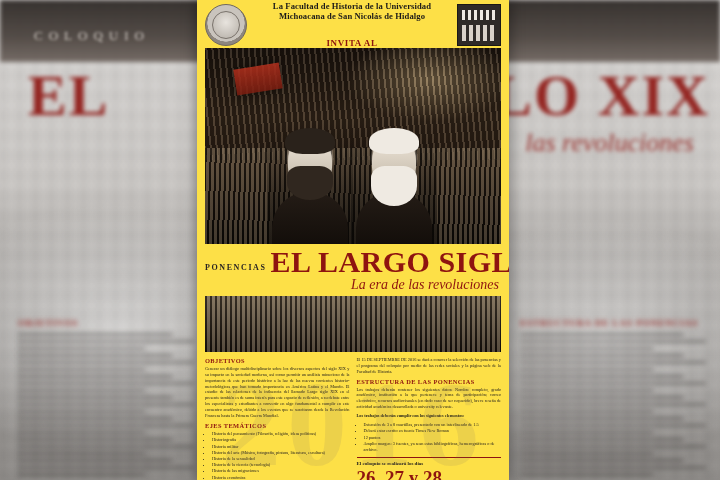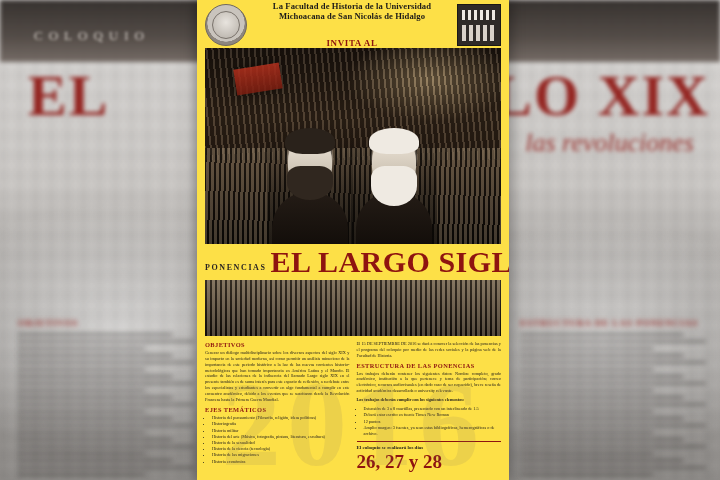--- a/index.html
+++ b/index.html
@@ -307,20 +307,21 @@
         <div class="face"></div>
         <div class="beard"></div>
         <div class="hair"></div>
     </div>
   </div>
 
   <div class="colloq-row">
     <div class="colloq-label">PONENCIAS</div>
     <div class="big-title">EL LARGO SIGLO XIX</div>
   </div>
+  <div class="sub-title">La era de las revoluciones</div>
 
   <div class="art2"></div>
 
   <div class="cols">
 
     <div class="col">
       <div class="h">OBJETIVOS</div>
       <p class="p">Generar un diálogo multidisciplinario sobre los diversos aspectos del siglo XIX y su impacto en la sociedad moderna, así como permitir un análisis minucioso de la importancia de este periodo histórico a la luz de las nuevas corrientes historio-metodológicas que han tomado importancia en América Latina y el Mundo. El estudio de las relaciones de la influencia del llamado Largo siglo XIX en el presente también es de suma interés para este espacio de reflexión, a su debate entre los especialistas y estudiantes a convertir en algo fundamental a cumplir en este encuentro académico, debido a los eventos que se suscitaron desde la Revolución Francesa hasta la Primera Guerra Mundial.</p>
       <div class="h">EJES TEMÁTICOS</div>
       <ul class="bul">

